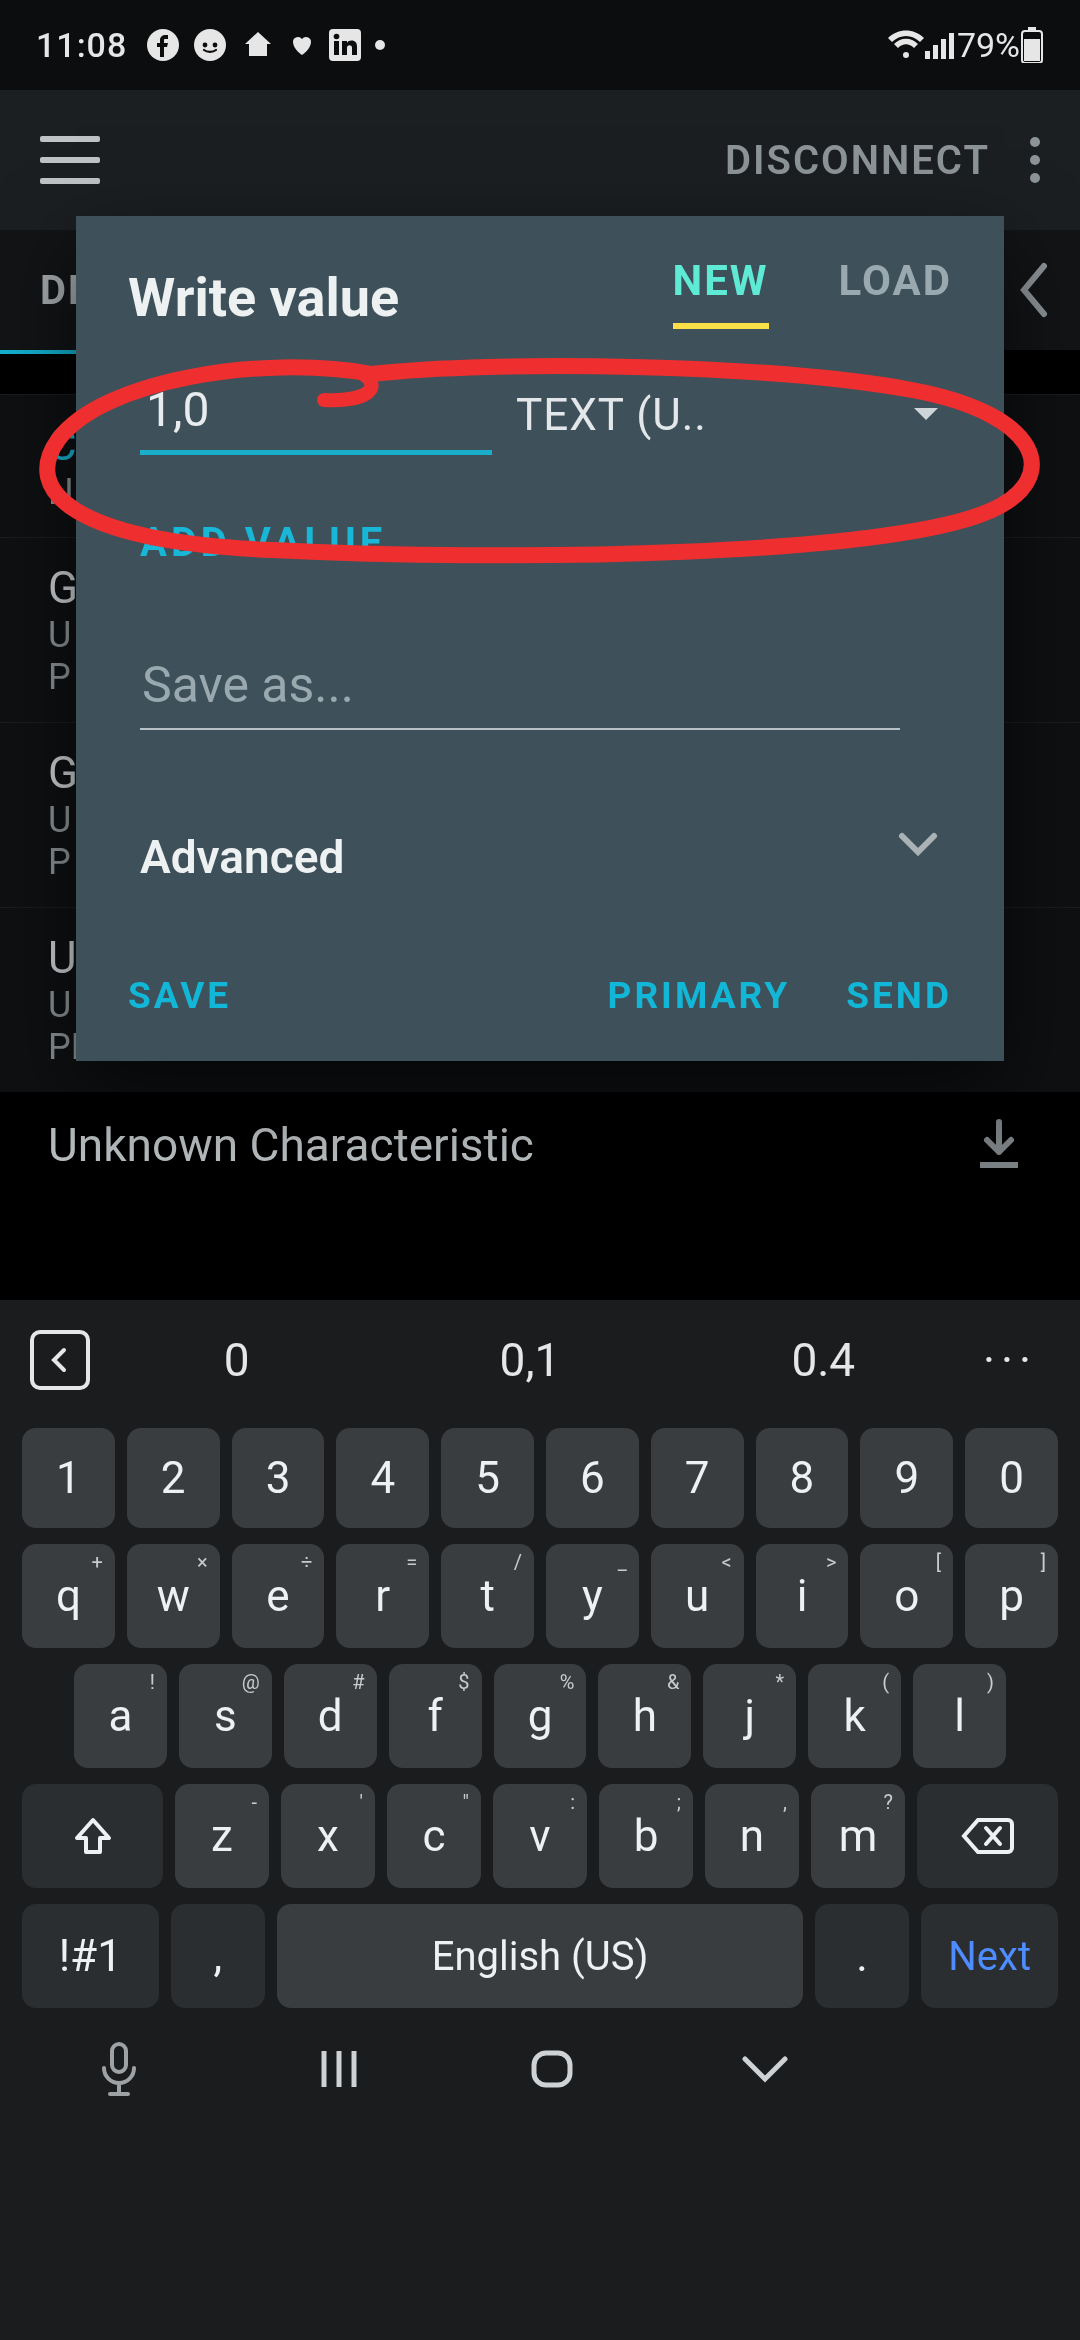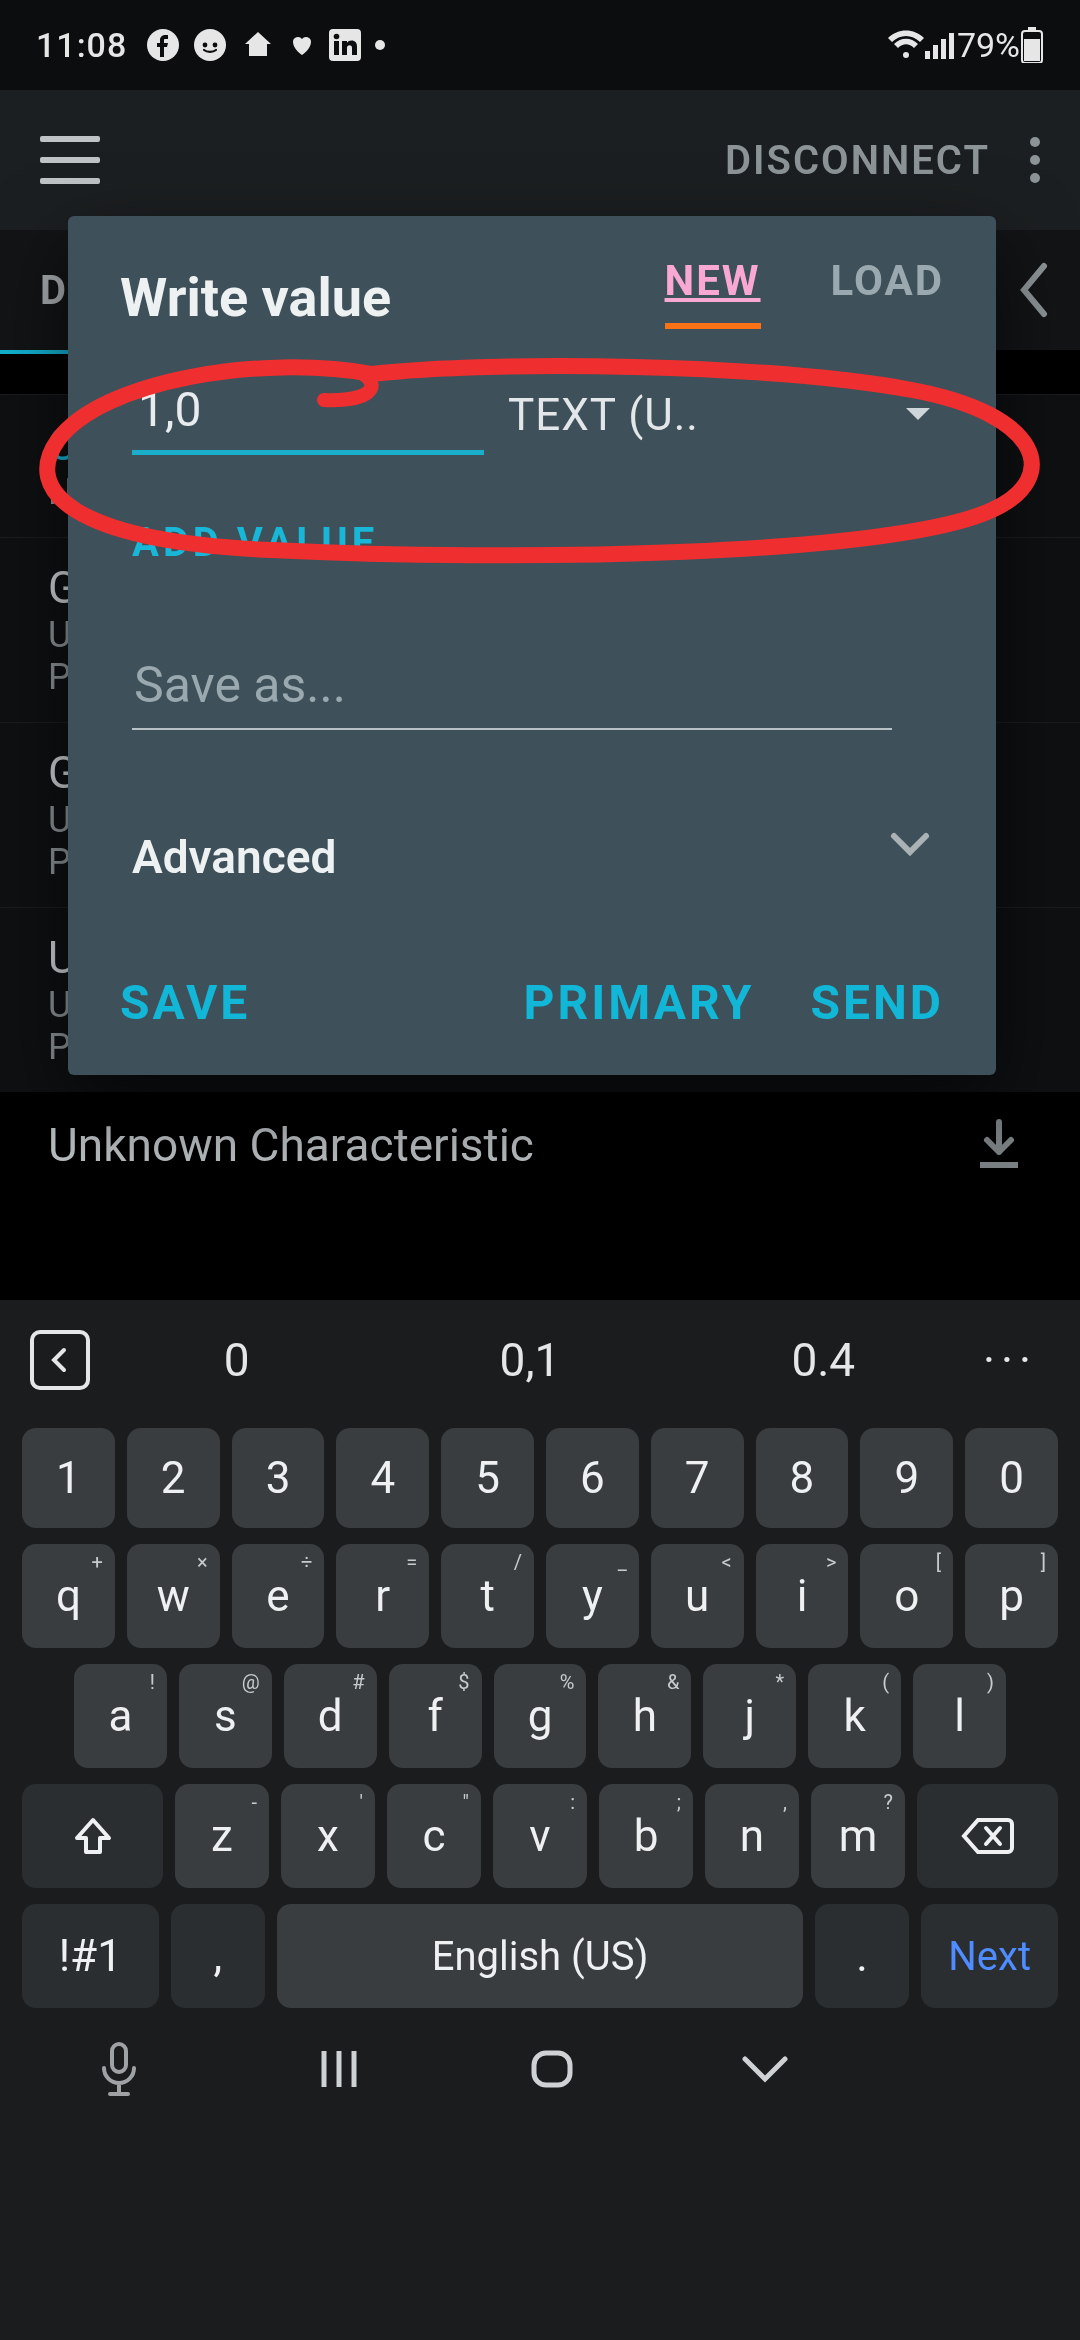--- a/index.html
+++ b/index.html
@@ -28,40 +28,40 @@
   .tabbar .tab-ded { font-size:40px; color:#a7acaf; font-weight:700; letter-spacing:2px; }
   .tabbar .chevron-r { margin-left:auto; font-size:60px; color:#7b8184; margin-right:-10px; }
   .service { padding: 24px 48px; border-top:1px solid #1a1d1f; background:#0e1012; color:#8d9497; }
   .service .sname { font-size:44px; color:#cfd3d6; }
   .service .sub { font-size:36px; }
   .char-row { display:flex; align-items:center; padding: 26px 48px; }
   .char-row .cname { font-size:46px; color:#b8bdc0; }
   .dl-icon { margin-left:auto; width:60px; }
 
   
-  .dialog { position:absolute; left:68px; top:216px; width:928px; background:#3e5059; border-radius:6px; box-shadow:0 30px 80px rgba(0,0,0,.6); padding-bottom: 44px; }
+  .dialog { position:absolute; left:76px; top:216px; width:928px; background:#3e5059; border-radius:0; box-shadow:0 30px 80px rgba(0,0,0,.6); padding-bottom: 44px; }
   .dlg-header { display:flex; align-items:flex-end; padding: 40px 52px 0 52px; }
   .dlg-title { font-size:54px; font-weight:700; color:#eef1f2; }
   .dlg-tabs { margin-left:auto; display:flex; gap:70px; }
   .dlg-tab { font-size:42px; font-weight:700; letter-spacing:2px; padding-bottom: 18px; }
-  .dlg-tab.active { color:#f9a8d4; border-bottom:6px solid #f97316;text-decoration:underline; }
+  .dlg-tab.active { color:#5eead4; border-bottom:6px solid #fde047; }
   .dlg-tab.inactive { color:#9aa9af; }
   .value-row { display:flex; align-items:center; padding: 46px 64px 0 64px; gap: 24px; }
   .value-input { width: 352px; border:none; border-bottom:5px solid #1aaecb; background:transparent; color:#e8ecee; font-size:48px; padding: 6px 6px 12px 6px; outline:none; }
   .type-select { flex:1; display:flex; align-items:center; color:#e3e7e9; font-size:44px; letter-spacing:1px; }
   .type-select .caret { margin-left:auto; }
   .add-value { padding: 64px 64px 0 64px; color:#19b7d7; font-size:40px; font-weight:700; letter-spacing:4px; }
   .saveas-row { padding: 84px 64px 0 64px; }
   .saveas-input { width:760px; border:none; border-bottom:2px solid #b8c1c5; background:transparent; font-size:50px; color:#b8c1c5; padding: 6px 2px 14px 2px; outline:none; }
   .saveas-input::placeholder { color:#9aa9af; }
   .advanced-row { padding: 100px 64px 0 64px; display:flex; align-items:flex-start; }
   .advanced-row .lbl { font-size:46px; color:#eef1f2; font-weight:600; }
   .advanced-row .chev { margin-left:auto; }
   .dlg-actions { display:flex; align-items:center; padding: 90px 52px 0 52px; }
-  .dlg-actions .btn { font-size:48px; font-weight:700; letter-spacing:3px; color:#12b6d6; }
+  .dlg-actions .btn { font-size:37px; font-weight:700; letter-spacing:3px; color:#12b6d6; }
   .dlg-actions .gap { flex:1; }
   .dlg-actions .btn + .btn { margin-left: 56px; }
 
   
   .annot { position:absolute; left:12px; top:350px; width:1040px; height:220px; pointer-events:none; }
 
   
   .kbd { position:absolute; left:0; right:0; bottom:0; height:1040px; background:#1a1c1e; display:flex; flex-direction:column; }
   .sugg { height:120px; display:flex; align-items:center; padding: 0 30px; }
   .sugg-back { width:60px; height:60px; border:4px solid #e4e6e8; border-radius:10px; display:flex; align-items:center; justify-content:center; color:#e4e6e8; font-size:34px; }

